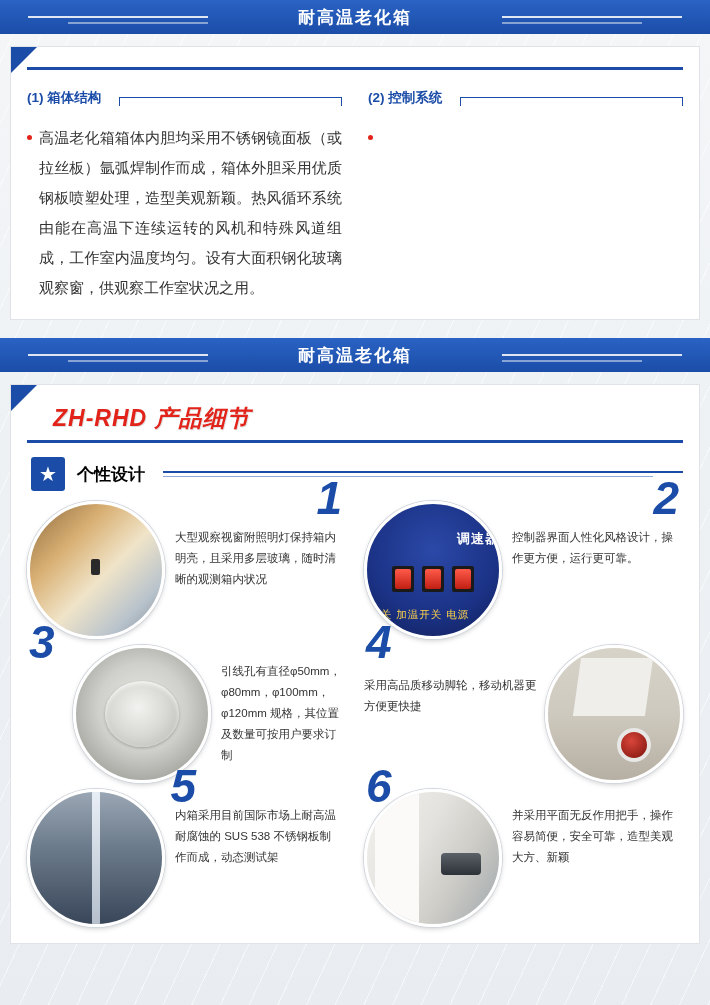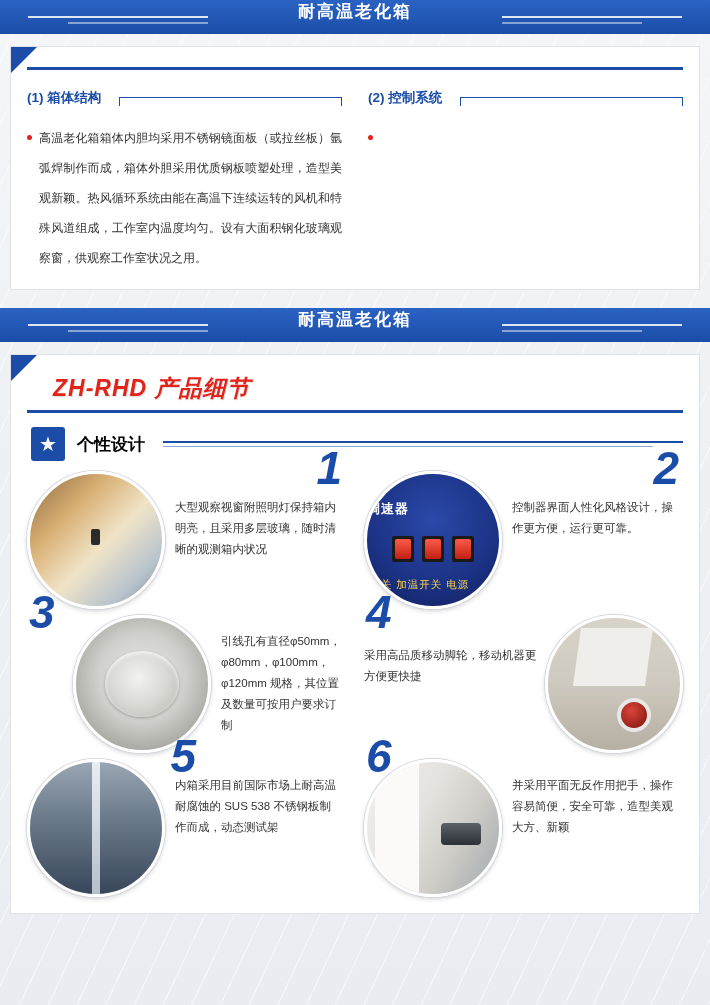--- a/index.html
+++ b/index.html
@@ -25,21 +25,21 @@
     pointer-events:none;
   }
 
   
   .banner {
     position: relative;
     height: 34px;
     background: #1f57b5;
     background: linear-gradient(180deg,#2a63c4 0%, #1b4da8 100%);
     display: flex;
-    align-items: flex-start;
+    align-items: center;
     justify-content: center;
     margin: 0 0 0 0;
   }
   .banner .deco {
     position:absolute; top:50%; transform:translateY(-50%);
     height: 2px; width: 180px; background:#ffffff; opacity:.85;
   }
   .banner .deco.l { left: 28px; }
   .banner .deco.r { right: 28px; }
   .banner .deco:before{
@@ -105,21 +105,21 @@
     height: 1px; background: #1b4da8;
   }
   .col-head .rule:after{
     content:""; position:absolute; right:0; top:0; width:1px; height:9px; background:#1b4da8;
   }
   .col-head .rule:before{
     content:""; position:absolute; left:0; top:0; width:1px; height:9px; background:#1b4da8;
   }
   .para {
     position: relative;
-    font-size: 12px;
+    font-size: 15px;
     line-height: 30px;
     color: #333;
     padding-left: 12px;
     text-align: justify;
   }
   .para .dot {
     position: absolute; left: 0; top: 12px;
     width: 5px; height: 5px; border-radius: 50%;
     background: #e2231a;
   }
@@ -214,21 +214,21 @@
     content:""; position:absolute; right:18px; top:46%; width:40px; height:22px; border-radius:4px;
     background: linear-gradient(180deg,#5b6168,#2d3238);
   }
   .ph-handle:before{
     content:""; position:absolute; left:8px; top:0; bottom:0; width:44px; background:#fbfaf8;
   }
 
   
   .panel-label {
     position:absolute; left:0; right:0; top: 26px;
-    text-align:left; color:#fff; font-size: 13px; font-weight:bold; letter-spacing:1px;
+    text-align:right; color:#fff; font-size: 13px; font-weight:bold; letter-spacing:1px;
   }
   .switch-row {
     position:absolute; left:0; right:0; top: 62px;
     display:flex; justify-content:center; gap:8px;
   }
   .sw {
     width: 22px; height: 26px; background:#1a1a1a; border-radius:2px;
     display:flex; align-items:center; justify-content:center;
   }
   .sw i {

